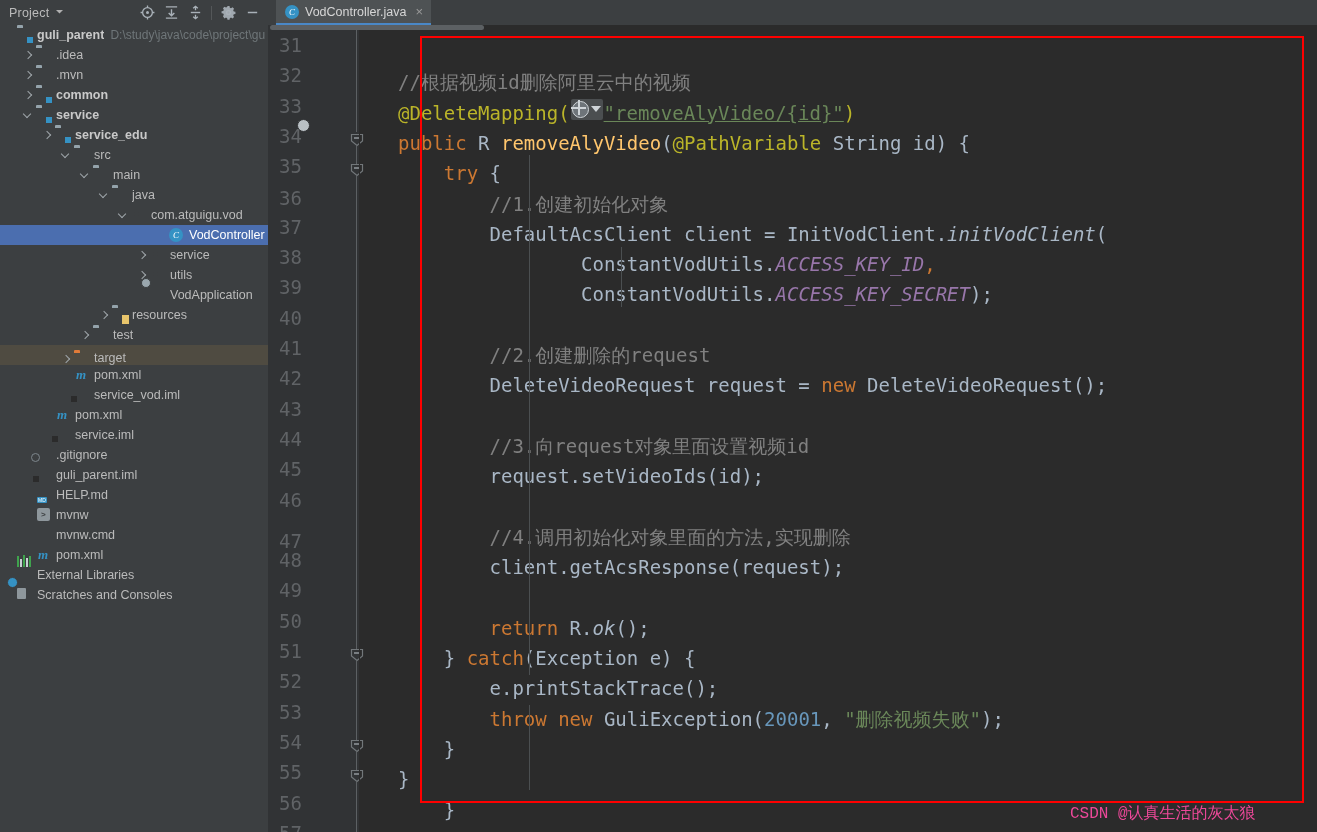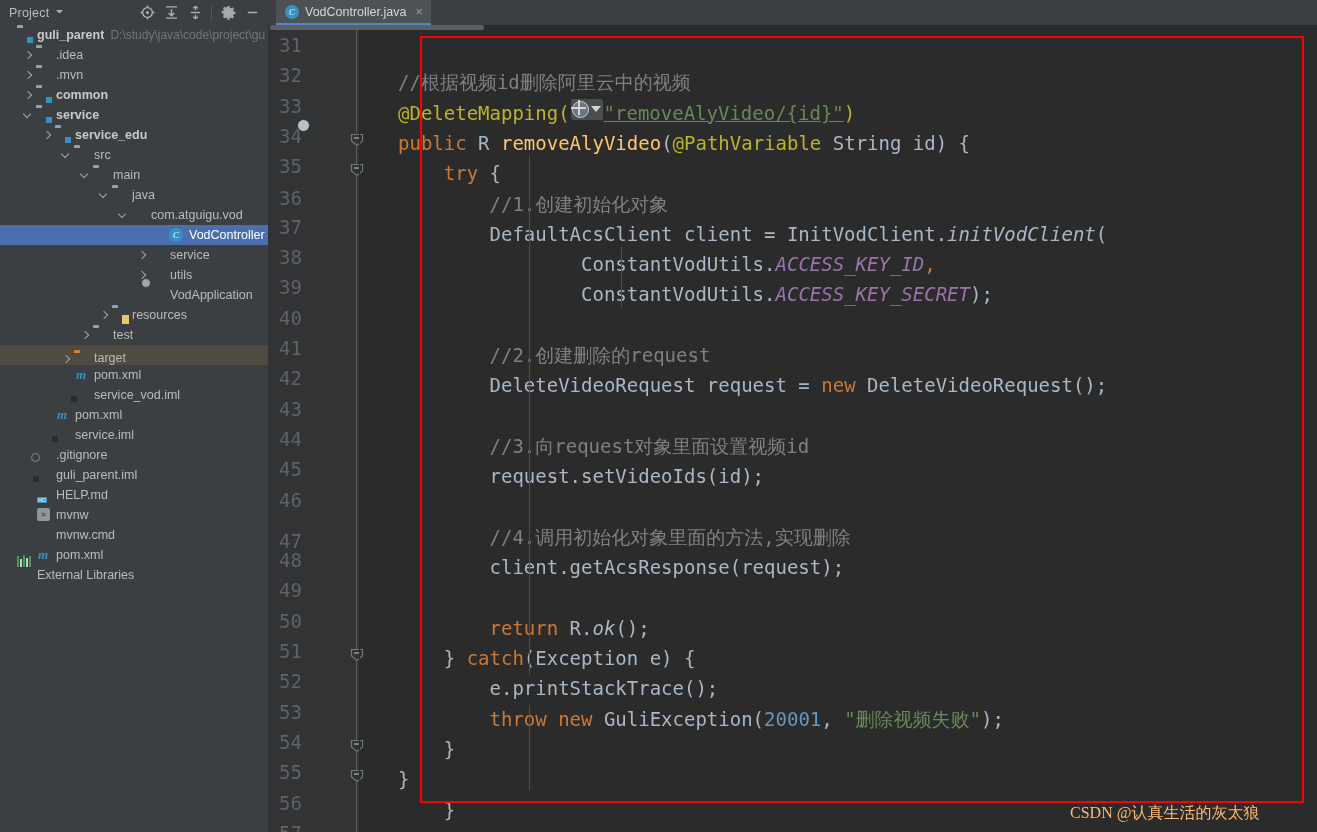--- a/index.html
+++ b/index.html
@@ -310,22 +310,22 @@
     position: absolute; width: 1px; background: #4b4f51;
   }
 
   .redbox {
     position: absolute;
     border: 2px solid #ff0000;
     pointer-events: none;
   }
   .watermark {
     position: absolute;
-    color: #fdba74; font-size: 16px;
-    font-family: Liberation Serif, serif;
+    color: #ec4899; font-size: 16px;
+    font-family: Liberation Mono, monospace;
   }
   .hscroll {
     position: absolute; background: #5c6063; border-radius: 3px;
   }
   .vsplit {
     position:absolute; top:0; bottom:0; width:1px; background:#2b2b2b;
   }
 </style>
 </head>
 <body>
@@ -556,20 +556,26 @@
           <span class="i-maven">m</span>
         </span>
         <span class="lbl">pom.xml</span>
       </div>
       <div class="row">
         <span style="display:inline-block;width:4px;flex:0 0 4px"></span>
         <span class="arrow"></span>
         <span class="ico"><span class="i-lib"><span style="left:0;height:11px;background:#3fa34d"></span><span style="left:3px;height:8px;background:#c8d0d4"></span><span style="left:6px;height:12px;background:#3fa34d"></span><span style="left:9px;height:9px;background:#c8d0d4"></span><span style="left:12px;height:11px;background:#3fa34d"></span></span></span>
         <span class="lbl">External Libraries</span>
       </div>
+      <div class="row">
+        <span style="display:inline-block;width:4px;flex:0 0 4px"></span>
+        <span class="arrow"></span>
+        <span class="ico"><span class="i-scratch"></span></span>
+        <span class="lbl">Scratches and Consoles</span>
+      </div>
     </div>
 
   <div class="editor">
 
     <div class="gutter" id="gutter">
         <div class="gline" style="top: 9px;">31</div>
         <div class="gline" style="top: 39.3px;">32</div>
         <div class="gline" style="top: 69.6px;">33</div>
         <div class="gline" style="top: 99.9px;">34</div>
         <div class="gline" style="top: 130.2px;">35</div>

